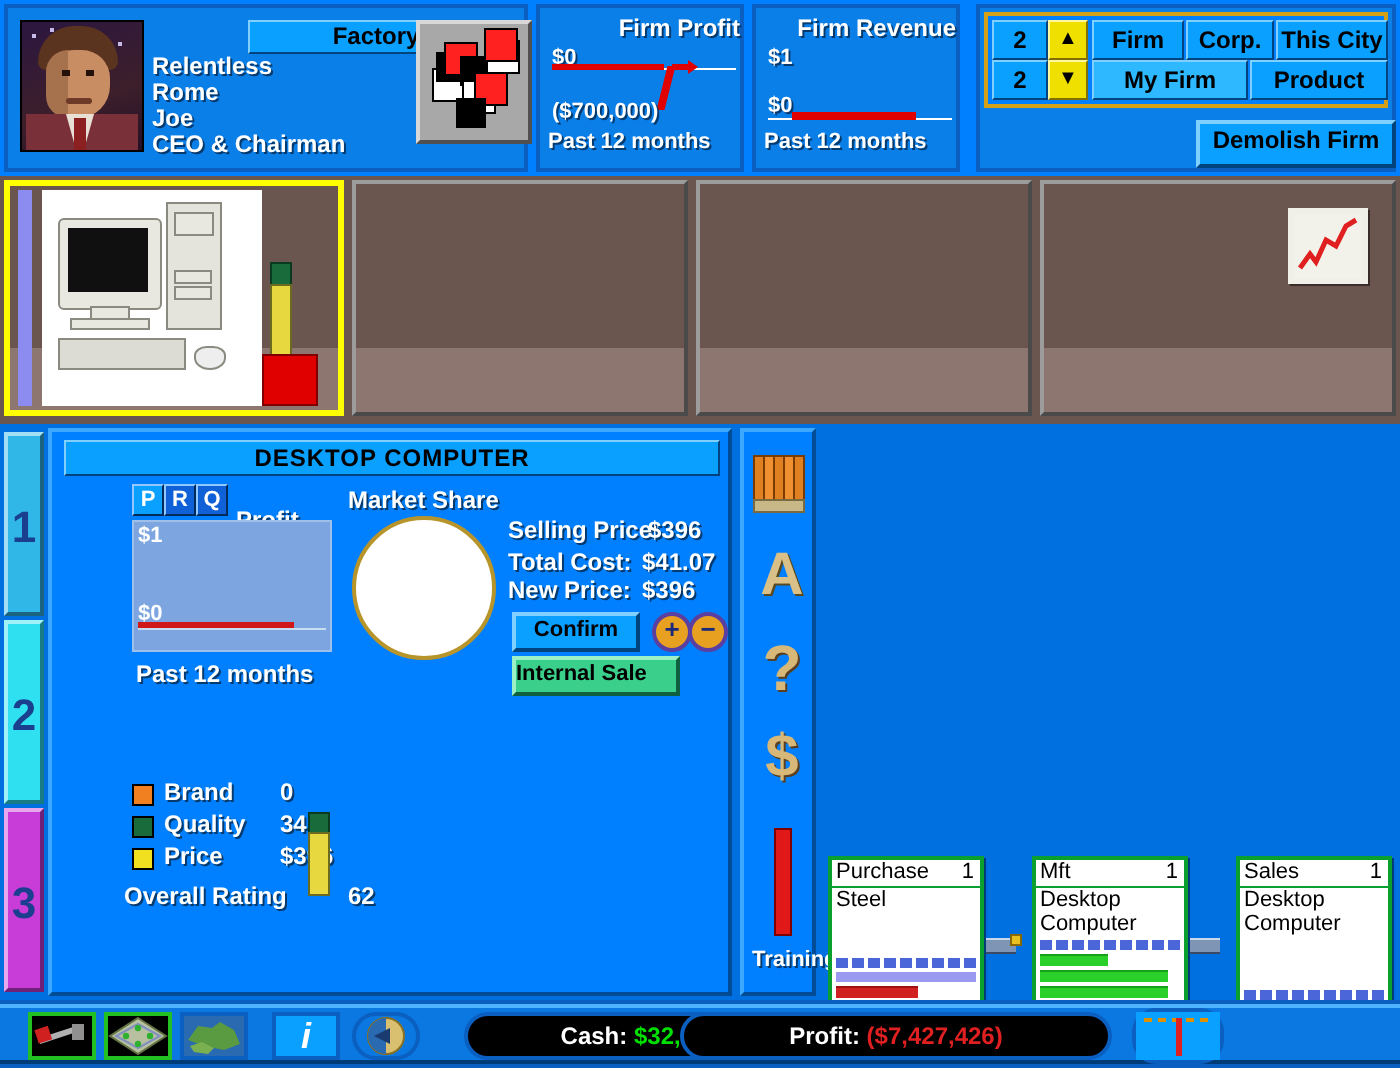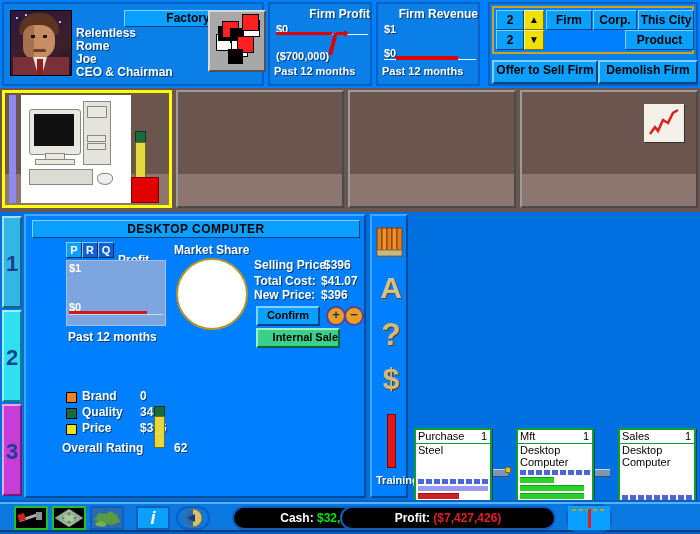--- a/index.html
+++ b/index.html
@@ -131,21 +131,21 @@
   #pieShare{left:150px;top:42px;width:72px;height:72px;border-radius:50%;
             background:#fff;border:2px solid #b8952a;box-sizing:border-box;}
   .pvalline{color:#fff;font-size:12px;font-weight:bold;text-shadow:1px 1px 0 #043a6e;white-space:nowrap;}
   #confirmBtn{left:230px;top:90px;width:60px;height:16px;background:#0aa0ff;
               border-top:2px solid #7fd0ff;border-left:2px solid #7fd0ff;
               border-right:2px solid #00437f;border-bottom:2px solid #00437f;
               text-align:center;font-size:11px;font-weight:bold;color:#000;line-height:14px;}
   #internalBtn{left:230px;top:112px;width:80px;height:16px;background:#3ad08c;
                border-top:2px solid #9cf0c8;border-left:2px solid #9cf0c8;
                border-right:2px solid #0f6040;border-bottom:2px solid #0f6040;
-               text-align:right;font-size:11px;font-weight:bold;color:#000;line-height:14px;}
+               text-align:left;font-size:11px;font-weight:bold;color:#000;line-height:14px;}
   .pmbtn{width:16px;height:16px;border-radius:50%;background:#e8a020;
          border:2px solid #5a3fa0;color:#1a2a7a;font-size:13px;font-weight:bold;
          text-align:center;line-height:13px;}
   .swatch{width:9px;height:9px;border:1px solid #000;}
   .rtext{color:#fff;font-size:12px;font-weight:bold;text-shadow:1px 1px 0 #043a6e;}
   .rb-y{position:absolute;left:0;top:10px;width:11px;height:32px;background:#e8d840;border:1px solid #6a6a20;box-sizing:border-box;}
   .rb-g{position:absolute;left:0;top:0;width:11px;height:11px;background:#1a6b3c;border:1px solid #0a3a20;box-sizing:border-box;}
 
   
   #toolrail{left:370px;top:2px;width:38px;height:284px;background:#0080ff;
@@ -274,23 +274,23 @@
     <div id="ctrlInner" class="abs">
       <div class="abs num" style="left:2px;top:2px;width:26px;height:18px;line-height:18px;">2</div>
       <div class="abs num" style="left:2px;top:22px;width:26px;height:18px;line-height:18px;">2</div>
       <div class="abs spin" style="left:30px;top:2px;width:18px;height:18px;line-height:18px;">▲</div>
       <div class="abs spin" style="left:30px;top:22px;width:18px;height:18px;line-height:18px;">▼</div>
 
       <div class="abs cbtn" style="left:52px;top:2px;width:44px;height:18px;line-height:18px;">Firm</div>
       <div class="abs cbtn" style="left:99px;top:2px;width:42px;height:18px;line-height:18px;">Corp.</div>
       <div class="abs cbtn" style="left:144px;top:2px;width:54px;height:18px;line-height:18px;">This City</div>
 
+      <div class="abs cbtn sel" style="left:52px;top:22px;width:76px;height:18px;line-height:18px;">My Firm</div>
       <div class="abs cbtn" style="left:131px;top:22px;width:67px;height:18px;line-height:18px;">Product</div>
     </div>
-    <div class="abs wbtn" style="left:492px;top:60px;width:102px;height:20px;line-height:16px;">Offer to Sell Firm</div>
     <div class="abs wbtn" style="left:598px;top:60px;width:96px;height:20px;line-height:16px;">Demolish Firm</div>
   </div>
 
   <div id="floorview" class="abs">
     <div class="abs bayframe active" style="left:2px;width:170px;">
       <div class="baywall"></div>
         <div class="bayfloor"></div>
       <div class="purpstrip" style="left:4px;top:2px;width:7px;bottom:2px;"></div>
       <div class="pcimg" style="left:16px;top:2px;width:110px;height:108px;">
         <div class="mon-body" style="left:8px;top:14px;width:50px;height:44px;border-radius:3px;"></div>

